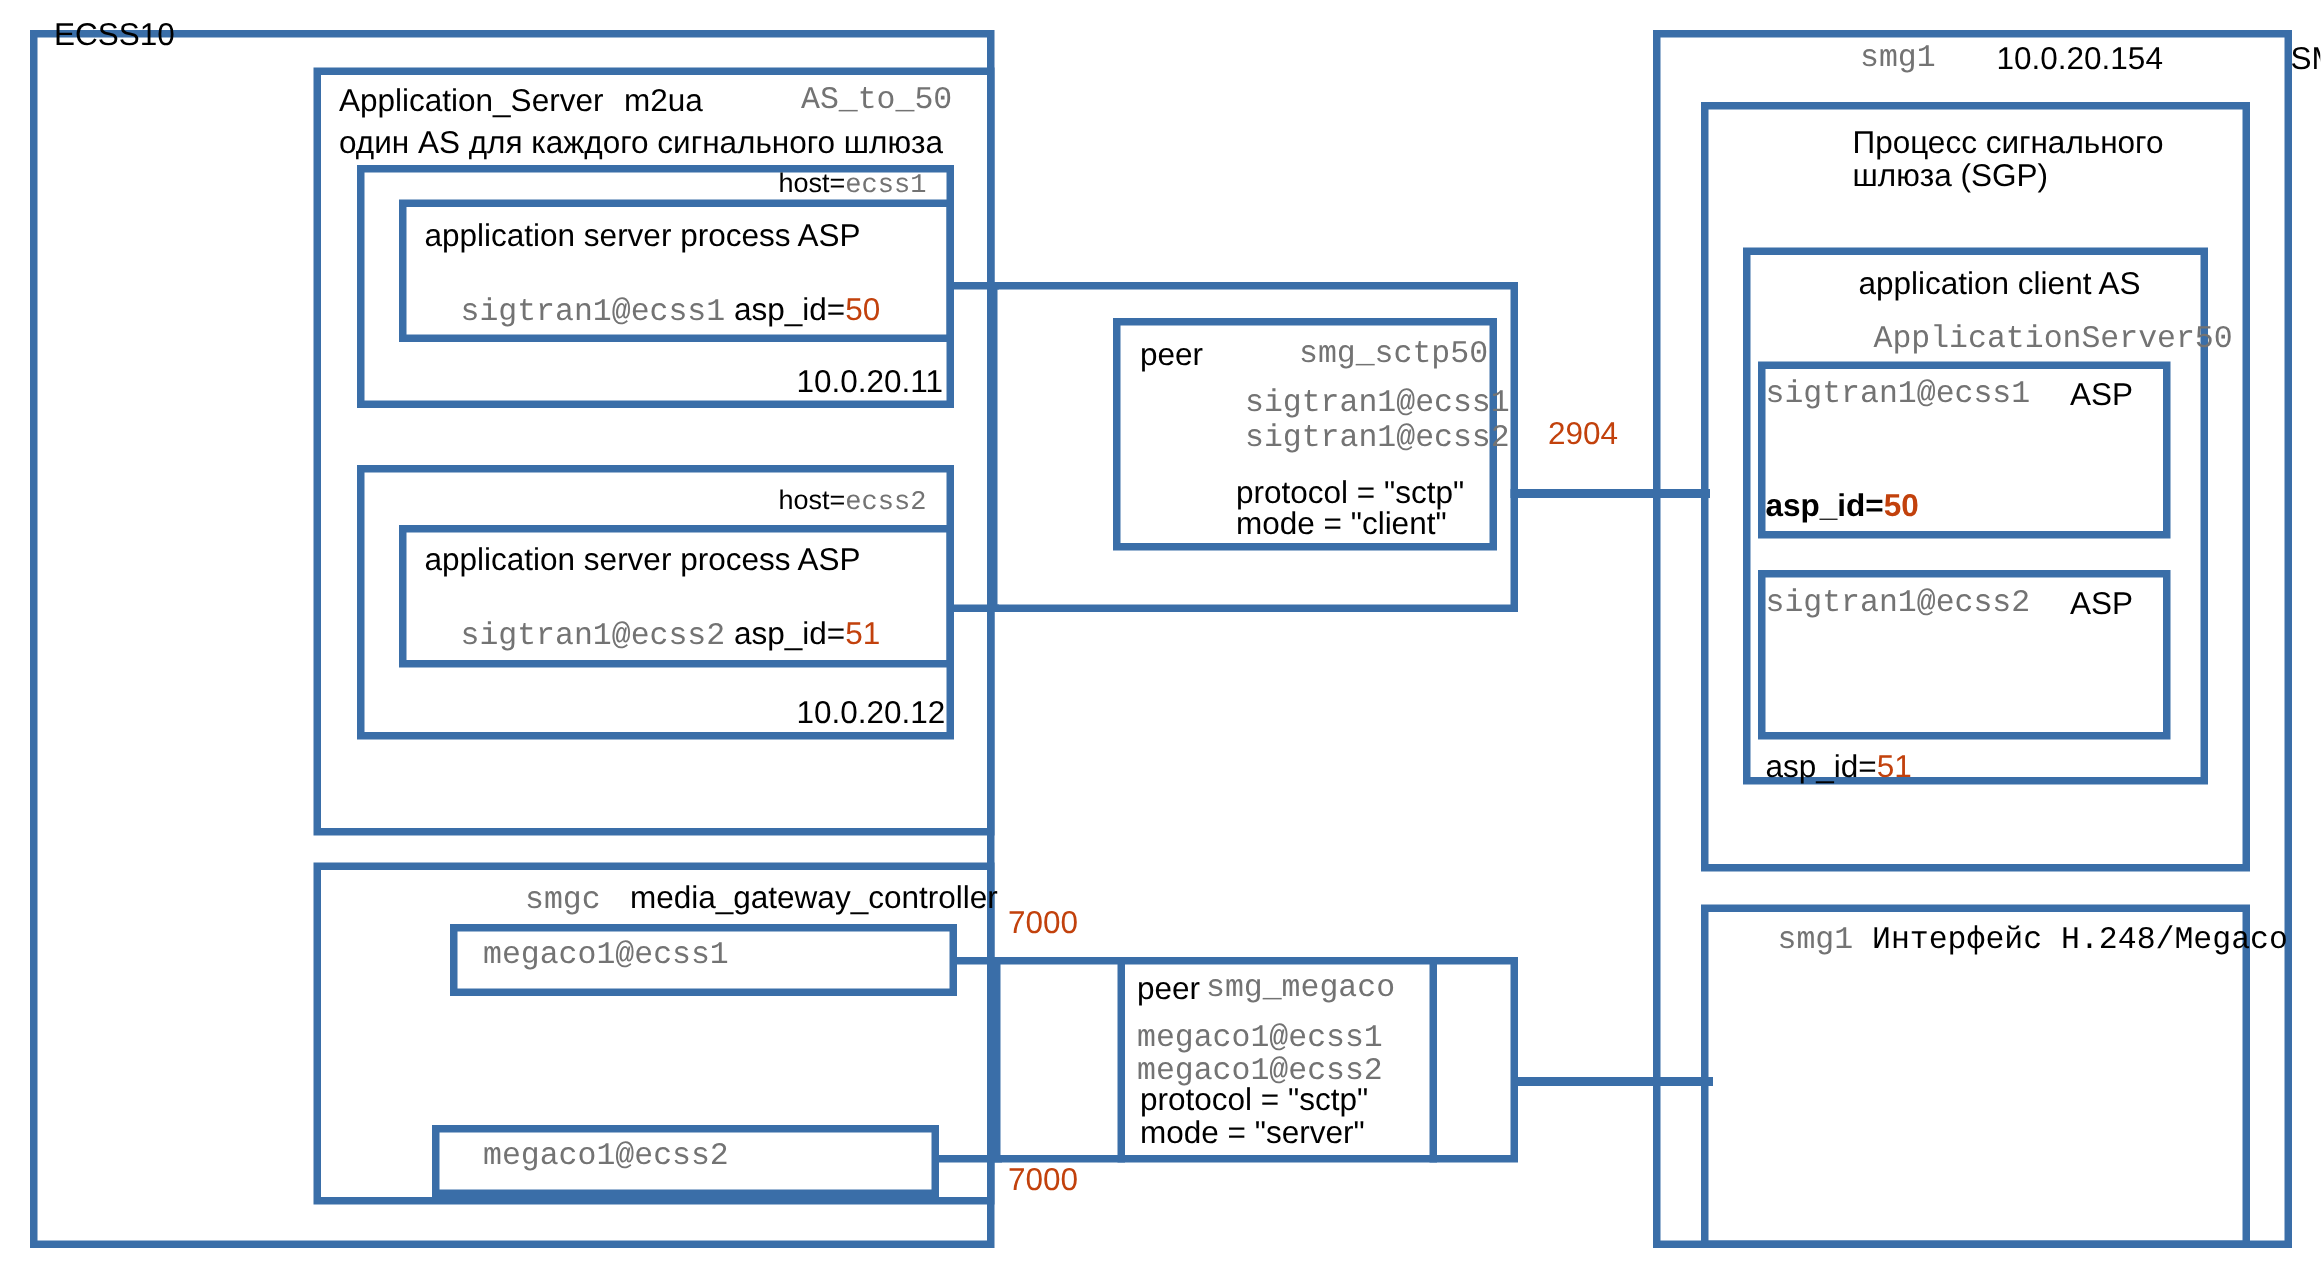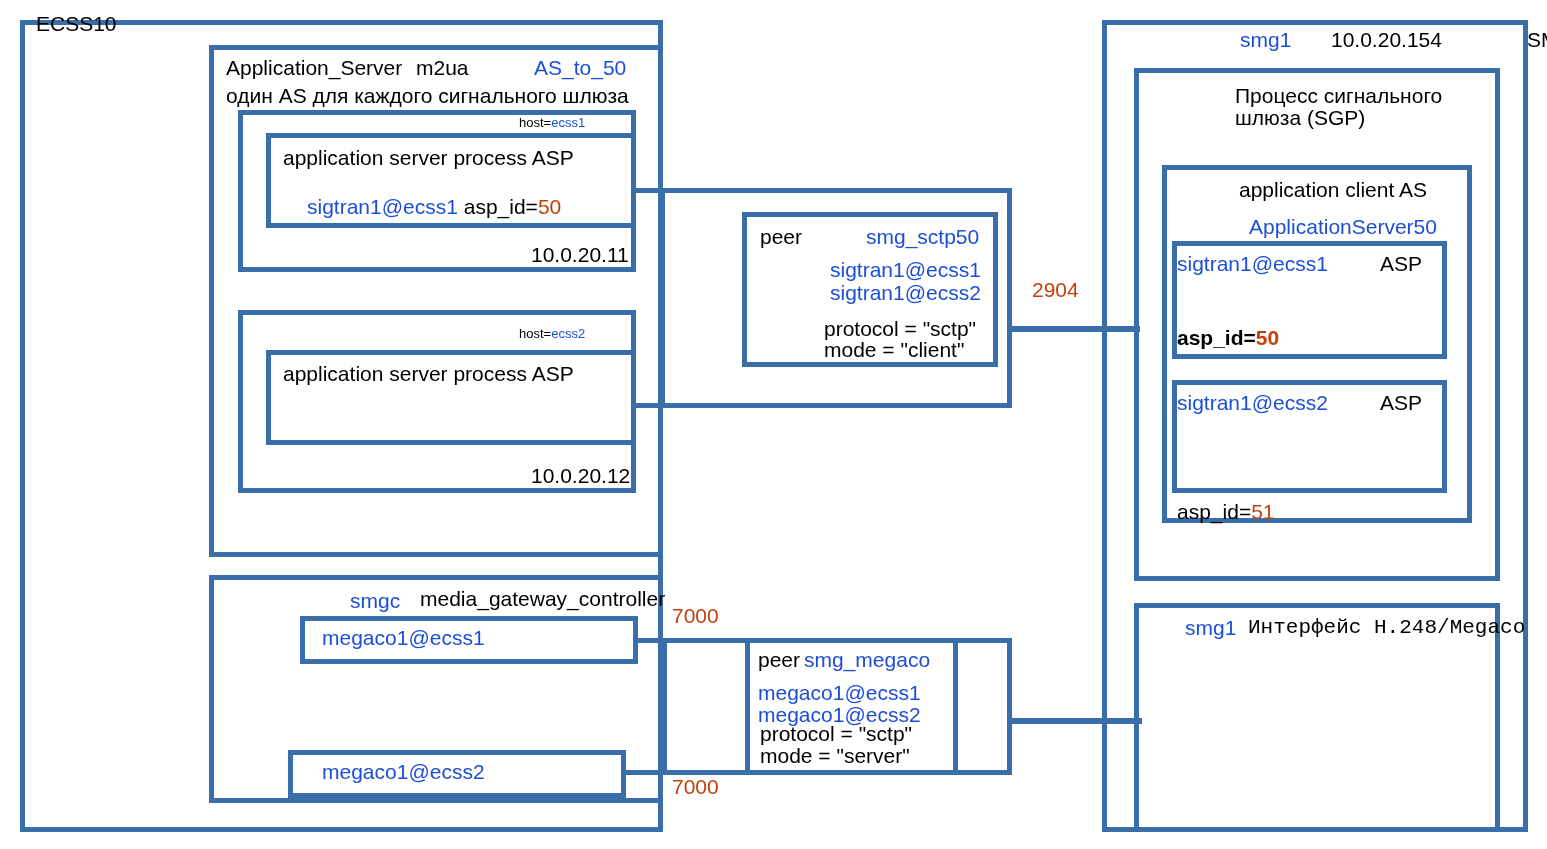--- a/index.html
+++ b/index.html
@@ -29,25 +29,25 @@
   
   .bar {
     position: absolute;
     background: #3a6ea8;
   }
   
   .t {
     position: absolute;
     white-space: nowrap;
     color: #000000;
-    font-size: 13px;
+    font-size: 18px;
     line-height: 23px;
   }
   .t.big   { font-size: 21px; }
-  .grn { color: #1d4ed8; }
+  .grn { color: #737373; font-family: Liberation Mono, monospace; }
   .red { color: #c2410c; }
   .blk { color: #000000; }
   .center { text-align: center; }
 </style>
 </head>
 <body>
 
 <div id="canvas">
 
   <div class="box" style="left:20px; top:20px; width:643px; height:812px;"></div>
@@ -72,20 +72,23 @@
   </div>
   <div class="t big" style="left:531px; top:243px;">10.0.20.11</div>
 
   <div class="box" style="left:238px; top:310px; width:398px; height:183px;"></div>
   <div class="t" style="left:519px; top:322px;">
     <span>host=</span><span class="grn">ecss2</span>
   </div>
 
   <div class="box" style="left:266px; top:350px; width:370px; height:95px;"></div>
   <div class="t big" style="left:283px; top:362px;">application server process ASP</div>
+  <div class="t big" style="left:307px; top:411px;">
+    <span class="grn">sigtran1@ecss2</span><span class="blk">&nbsp;</span><span>asp_id=</span><span class="red">51</span>
+  </div>
   <div class="t big" style="left:531px; top:464px;">10.0.20.12</div>
 
   <div class="box" style="left:209px; top:575px; width:454px; height:228px;"></div>
   <div class="t big grn" style="left:350px; top:589px;">smgc</div>
   <div class="t big" style="left:420px; top:587px;">media_gateway_controller</div>
 
   <div class="box" style="left:300px; top:616px; width:338px; height:48px;"></div>
   <div class="t big grn" style="left:322px; top:626px;">megaco1@ecss1</div>
 
   <div class="box" style="left:288px; top:750px; width:338px; height:48px;"></div>

